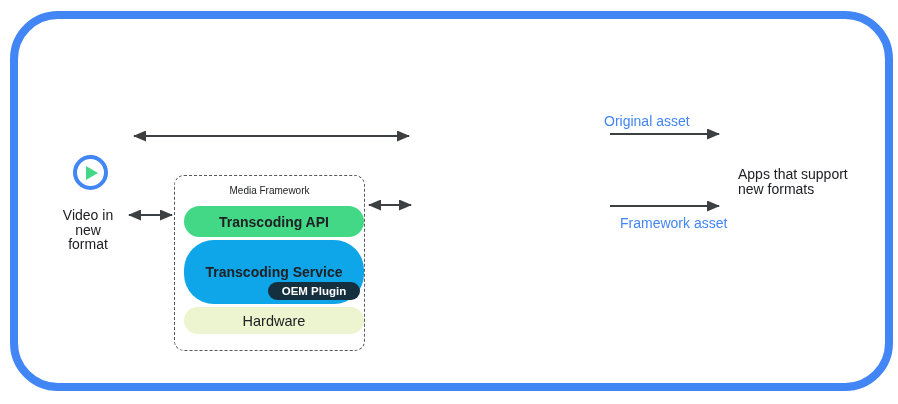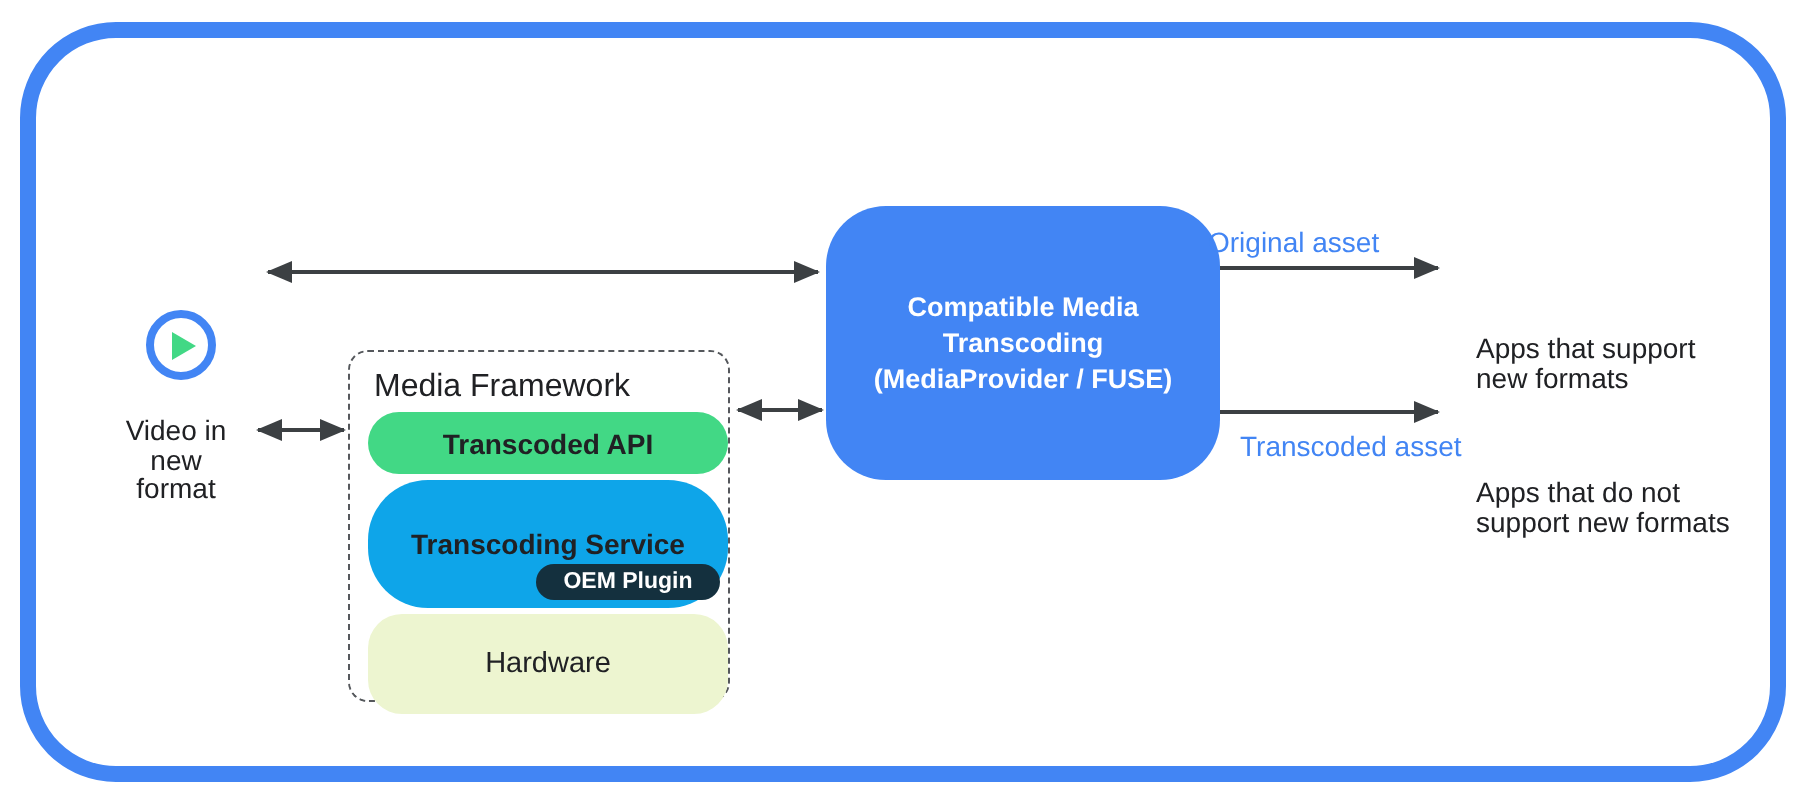--- a/index.html
+++ b/index.html
@@ -57,24 +57,24 @@
     position: absolute;
     left: 174px; top: 175px;
     width: 191px; height: 176px;
     box-sizing: border-box;
     border: 1.6px dashed #55585c;
     border-radius: 10px;
     background: #ffffff;
   }
   .mf-title {
     position: absolute;
-    left: 12px; top: 9px;
+    left: 0; top: 9px;
     width: 100%;
-    text-align: left;
-    font-size: 16px;
+    text-align: center;
+    font-size: 10px;
   }
   .pill {
     position: absolute;
     left: 9px;
     width: 180px;
     box-sizing: border-box;
     display: flex; align-items: center; justify-content: center;
     text-align: center;
   }
   .pill-api {
@@ -93,21 +93,21 @@
     position: absolute;
     right: 4px; bottom: 4px;
     width: 92px; height: 18px;
     background: #14303e;
     border-radius: 9px;
     color: #ffffff;
     font-weight: bold; font-size: 11.5px;
     display: flex; align-items: center; justify-content: center;
   }
   .pill-hardware {
-    top: 131px; height: 50px;
+    top: 131px; height: 27px;
     background: #edf5d0;
     border-radius: 17px;
     font-size: 14.5px;
     font-weight: normal;
   }
 
   
   .blue-box {
     position: absolute;
     left: 413px; top: 103px;
@@ -176,33 +176,28 @@
   <div class="play-icon">
     <div class="play-triangle"></div>
   </div>
 
   <div class="video-label">Video in
 new
 format</div>
 
   <div class="mf-box">
     <div class="mf-title">Media Framework</div>
-    <div class="pill pill-api">Transcoded API</div>
+    <div class="pill pill-api">Transcoding API</div>
     <div class="pill pill-service">
       <span>Transcoding Service</span>
       <div class="oem-pill">OEM Plugin</div>
     </div>
     <div class="pill pill-hardware">Hardware</div>
   </div>
 
-  <div class="blue-box">Compatible Media
-Transcoding
-(MediaProvider / FUSE)</div>
 
   <div class="asset-label asset-original">Original asset</div>
   <div class="target-label target-top">Apps that support
 new formats</div>
 
-  <div class="asset-label asset-transcoded">Transcoded asset</div>
-  <div class="target-label target-bottom">Apps that do not
-support new formats</div>
+  <div class="asset-label asset-transcoded">Framework asset</div>
 
 </div>
 
 </body></html>

